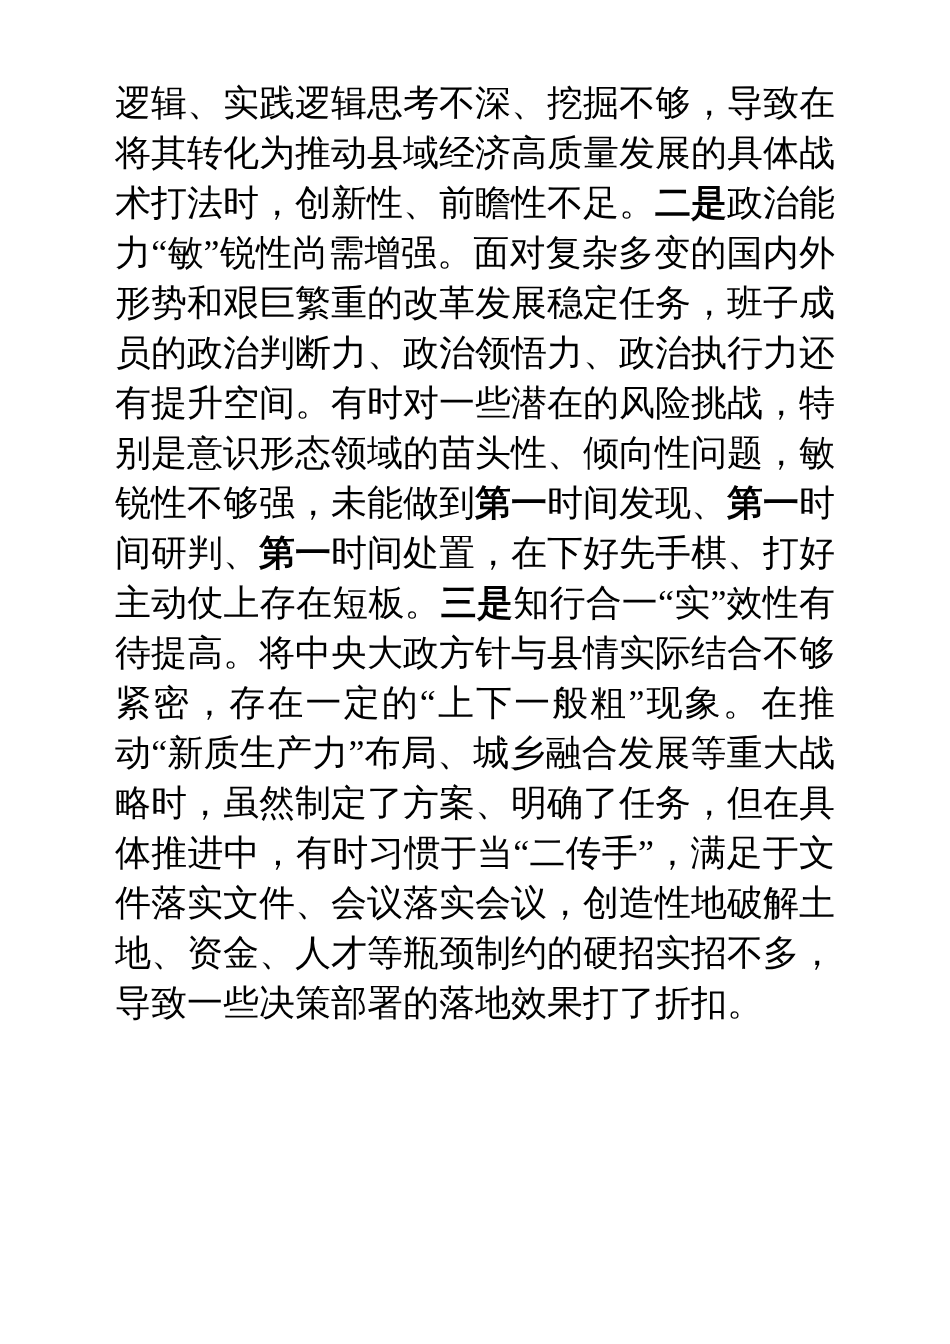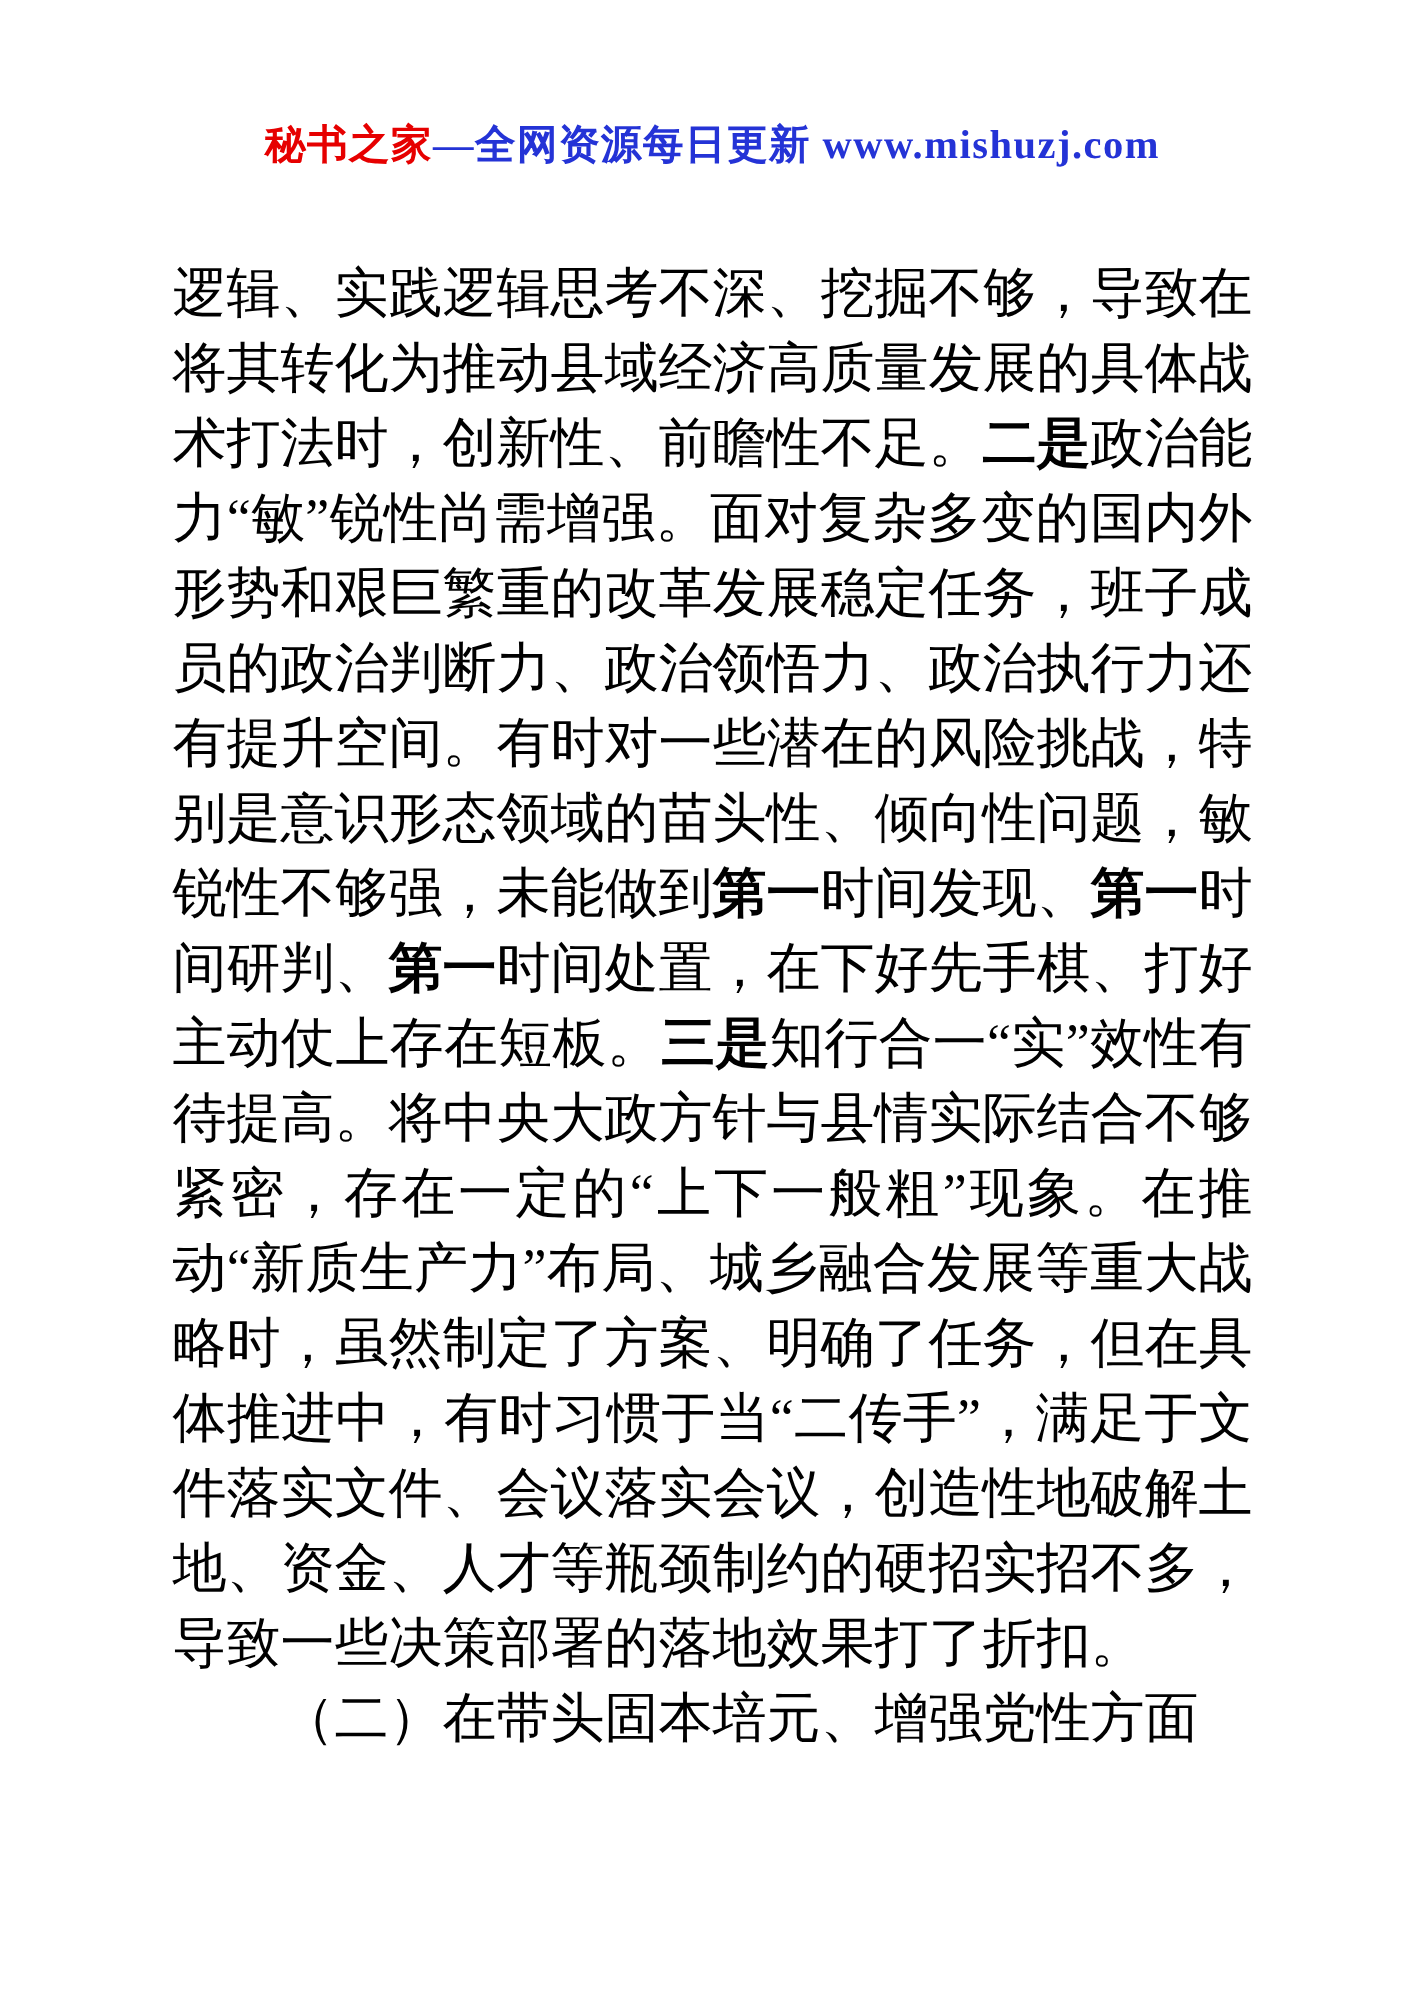--- a/index.html
+++ b/index.html
@@ -51,26 +51,22 @@
   }
   .bold-run {
     font-weight: 700;
   }
 </style>
 </head>
 <body>
 
 <div class="page">
 
-  <div class="site-header">
-    <span class="brand">秘书之家</span><span class="tagline">—全网资源每日更新 </span><span class="url">www.mishuzj.com</span>
-  </div>
 
   <div class="doc-body">
 
     <p class="para"><span>逻辑、实践逻辑思考不深、挖掘不够，导致在将其转化为推动县域经济高质量发展的具体战术打法时，创新性、前瞻性不足。</span><span class="bold-run">二是</span><span>政治能力“敏”锐性尚需增强。面对复杂多变的国内外形势和艰巨繁重的改革发展稳定任务，班子成员的政治判断力、政治领悟力、政治执行力还有提升空间。有时对一些潜在的风险挑战，特别是意识形态领域的苗头性、倾向性问题，敏锐性不够强，未能做到</span><span class="bold-run">第一</span><span>时间发现、</span><span class="bold-run">第一</span><span>时间研判、</span><span class="bold-run">第一</span><span>时间处置，在下好先手棋、打好主动仗上存在短板。</span><span class="bold-run">三是</span><span>知行合一“实”效性有待提高。将中央大政方针与县情实际结合不够紧密，存在一定的“上下一般粗”现象。在推动“新质生产力”布局、城乡融合发展等重大战略时，虽然制定了方案、明确了任务，但在具体推进中，有时习惯于当“二传手”，满足于文件落实文件、会议落实会议，创造性地破解土地、资金、人才等瓶颈制约的硬招实招不多，导致一些决策部署的落地效果打了折扣。</span></p>
 
-    <p class="para indent">（二）在带头固本培元、增强党性方面</p>
 
 
   </div>
 
 </div>
 
 </body></html>

